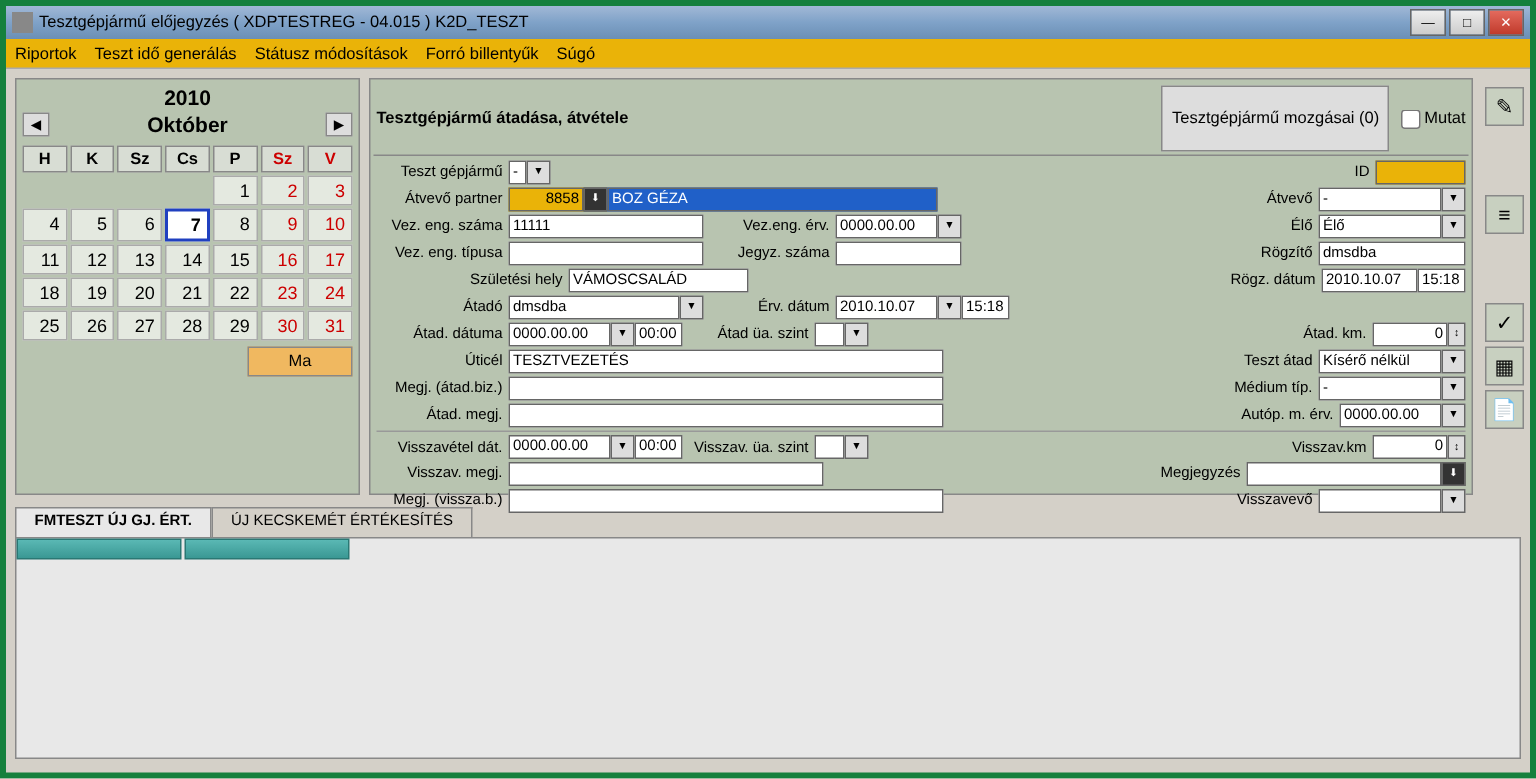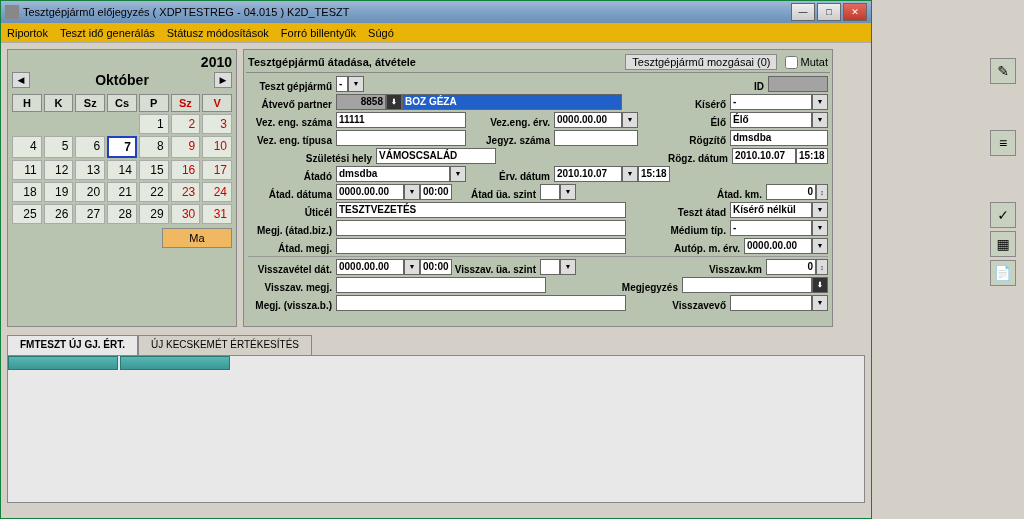--- a/index.html
+++ b/index.html
@@ -1,51 +1,51 @@
 <!DOCTYPE html>
 <html><head>
 <meta charset="utf-8">
 <style>
 * { box-sizing: border-box; margin: 0; padding: 0; font-family: Tahoma, Arial, sans-serif; font-size: 11px; }
 body { background: #d4d0c8; width: 1024px; height: 519px; overflow: hidden; position: relative; }
-.window { width: 872px; height: 519px; border: 1px solid #15803d; background: #d4d0c8; }
+.window { width: 1024px; height: 519px; border: 4px solid #15803d; background: #d4d0c8; }
 .titlebar { height: 22px; background: linear-gradient(to bottom, #a1b8d6 0%, #7fa2c8 50%, #6b8fb5 100%); display: flex; align-items: center; padding: 0 4px; color: #000; }
 .titlebar-icon { width: 14px; height: 14px; background: #888; margin-right: 4px; display:inline-block; }
 .titlebar-text { flex: 1; font-weight: normal; color: #000; }
 .win-btns { display: flex; gap: 2px; }
 .win-btn { width: 24px; height: 18px; background: linear-gradient(to bottom,#eee,#ccc); border: 1px solid #666; font-size: 9px; text-align: center; line-height: 16px; cursor: pointer; }
 .win-btn.close { background: linear-gradient(to bottom,#e46b5e,#c03a2b); color: #fff; }
 .menubar { height: 20px; background: #eab308; display: flex; align-items: center; padding: 0 6px; gap: 12px; border-bottom: 1px solid #aaa; }
 .menubar span { cursor: pointer; }
 .content { display: flex; padding: 6px; gap: 6px; height: 290px; }
 .calendar { width: 230px; background: #b8c4b0; border: 1px solid #888; padding: 4px; }
-.cal-year { text-align: right; font-weight: bold; font-size: 14px; }
+.cal-year { text-align: center; font-weight: bold; font-size: 14px; }
 .cal-monthrow { display: flex; align-items: center; justify-content: space-between; background: #b8c4b0; padding: 2px 0; }
 .cal-navbtn { width: 18px; height: 16px; background: #ddd; border: 1px solid #888; text-align:center; line-height:14px; cursor:pointer; font-size:9px;}
 .cal-month { font-weight: bold; font-size: 14px; }
 .cal-grid { display: grid; grid-template-columns: repeat(7,1fr); gap: 2px; margin-top: 4px; }
 .cal-head { text-align: center; font-weight: bold; padding: 2px; background: #d8ddd4; border:1px solid #888;}
 .cal-head.sat { color: #c00; } .cal-head.sun { color: #c00; }
 .cal-cell { text-align: right; padding: 2px 4px; background: #e4e9e0; border: 1px solid #aaa; min-height: 18px; cursor:pointer; font-size:12px;}
 .cal-cell.empty { background: transparent; border: none; cursor: default;}
 .cal-cell.sat, .cal-cell.sun { color: #c00; }
 .cal-cell.selected { border: 2px solid #2040c0; background: #fff; font-weight: bold; }
 .cal-today-btn { float: right; margin-top: 4px; width: 70px; height: 20px; background: #f0b860; border: 1px solid #888; cursor: pointer; text-align:center; line-height:18px; }
 .form-area { flex: 1; background: #b8c4b0; border: 1px solid #888; padding: 2px; position: relative; }
 .form-header { display: flex; align-items: center; border-bottom: 1px solid #888; padding: 2px; }
 .form-header-title { font-weight: bold; flex: 1; }
-.movements { background: #ddd; border: 1px solid #888; padding: 1px 6px; }
+.movements { background: #ddd; border: 1px solid #888; padding: 15px 6px; }
 .mutat-chk { margin-left: 8px; display:flex; gap:2px;}
 .form-body { padding: 2px; }
-.form-row { display: flex; align-items: flex-end; margin-bottom: 1px; min-height: 17px; font-weight: bold; }
+.form-row { display: flex; align-items: center; margin-bottom: 1px; min-height: 17px; }
 .form-row.separator { border-top: 1px solid #999; margin-top: 2px; padding-top: 2px; }
 .lbl { text-align: right; padding-right: 4px; font-size: 10px; white-space: nowrap; }
 .lbl.w1 { width: 88px; } .lbl.w2 { width: 88px; } .lbl.w3 { width: 74px; }
 .fld { background: #fff; border: 1px solid #666; height: 16px; padding: 0 2px; font-size: 10px; line-height: 14px; }
-.fld.yellow { background: #a3a3a3; }
+.fld.yellow { background: #eab308; }
 .fld.blue-sel { background: #2060c8; color: #fff; }
 .dd-btn { width: 16px; height: 16px; background: #ddd; border: 1px solid #666; font-size: 7px; text-align:center; line-height:14px; cursor:pointer;}
 .combo { display:flex; }
 .highlight-red { border: 2px solid #d00 !important; }
 .sidebar { position: absolute; right: 2px; top: 28px; width: 28px; display: flex; flex-direction: column; gap: 3px; }
 .side-btn { width: 26px; height: 26px; background: #c8d0c0; border: 1px solid #888; cursor: pointer; display:flex; align-items:center; justify-content:center; font-size:14px;}
 .bottom-tabs { display: flex; height: 22px; background: #d4d0c8; padding: 2px 6px 0; gap: 0; }
 .tab { padding: 3px 12px; background: #d4d0c8; border: 1px solid #888; border-bottom: none; cursor: pointer; font-size: 10px; }
 .tab.active { background: #e8e8e8; font-weight: bold; }
 .bottom-content { height: 148px; background: #e8e8e8; border: 1px solid #888; margin: 0 6px 6px; }
@@ -156,21 +156,21 @@
           <span class="lbl w3">ID</span>
           <div class="fld yellow" style="width:60px"></div>
         </div>
 
         <div class="form-row">
           <span class="lbl w1">Átvevő partner</span>
           <div class="fld yellow" style="width:50px;text-align:right">8858</div>
           <div class="dd-btn" style="background:#333;color:#fff">⬇</div>
           <div class="fld blue-sel" style="width:220px">BOZ GÉZA</div>
           <span style="flex:1"></span>
-          <span class="lbl w3">Kísérő</span>
+          <span class="lbl w3">Átvevő</span>
           <div class="combo">
               <div class="fld" style="width:82px">-</div>
               <div class="dd-btn">▼</div>
             </div>
         </div>
 
 
         <div class="form-row">
           <span class="lbl w1">Vez. eng. száma</span>
           <div class="fld" style="width:130px">11111</div>

